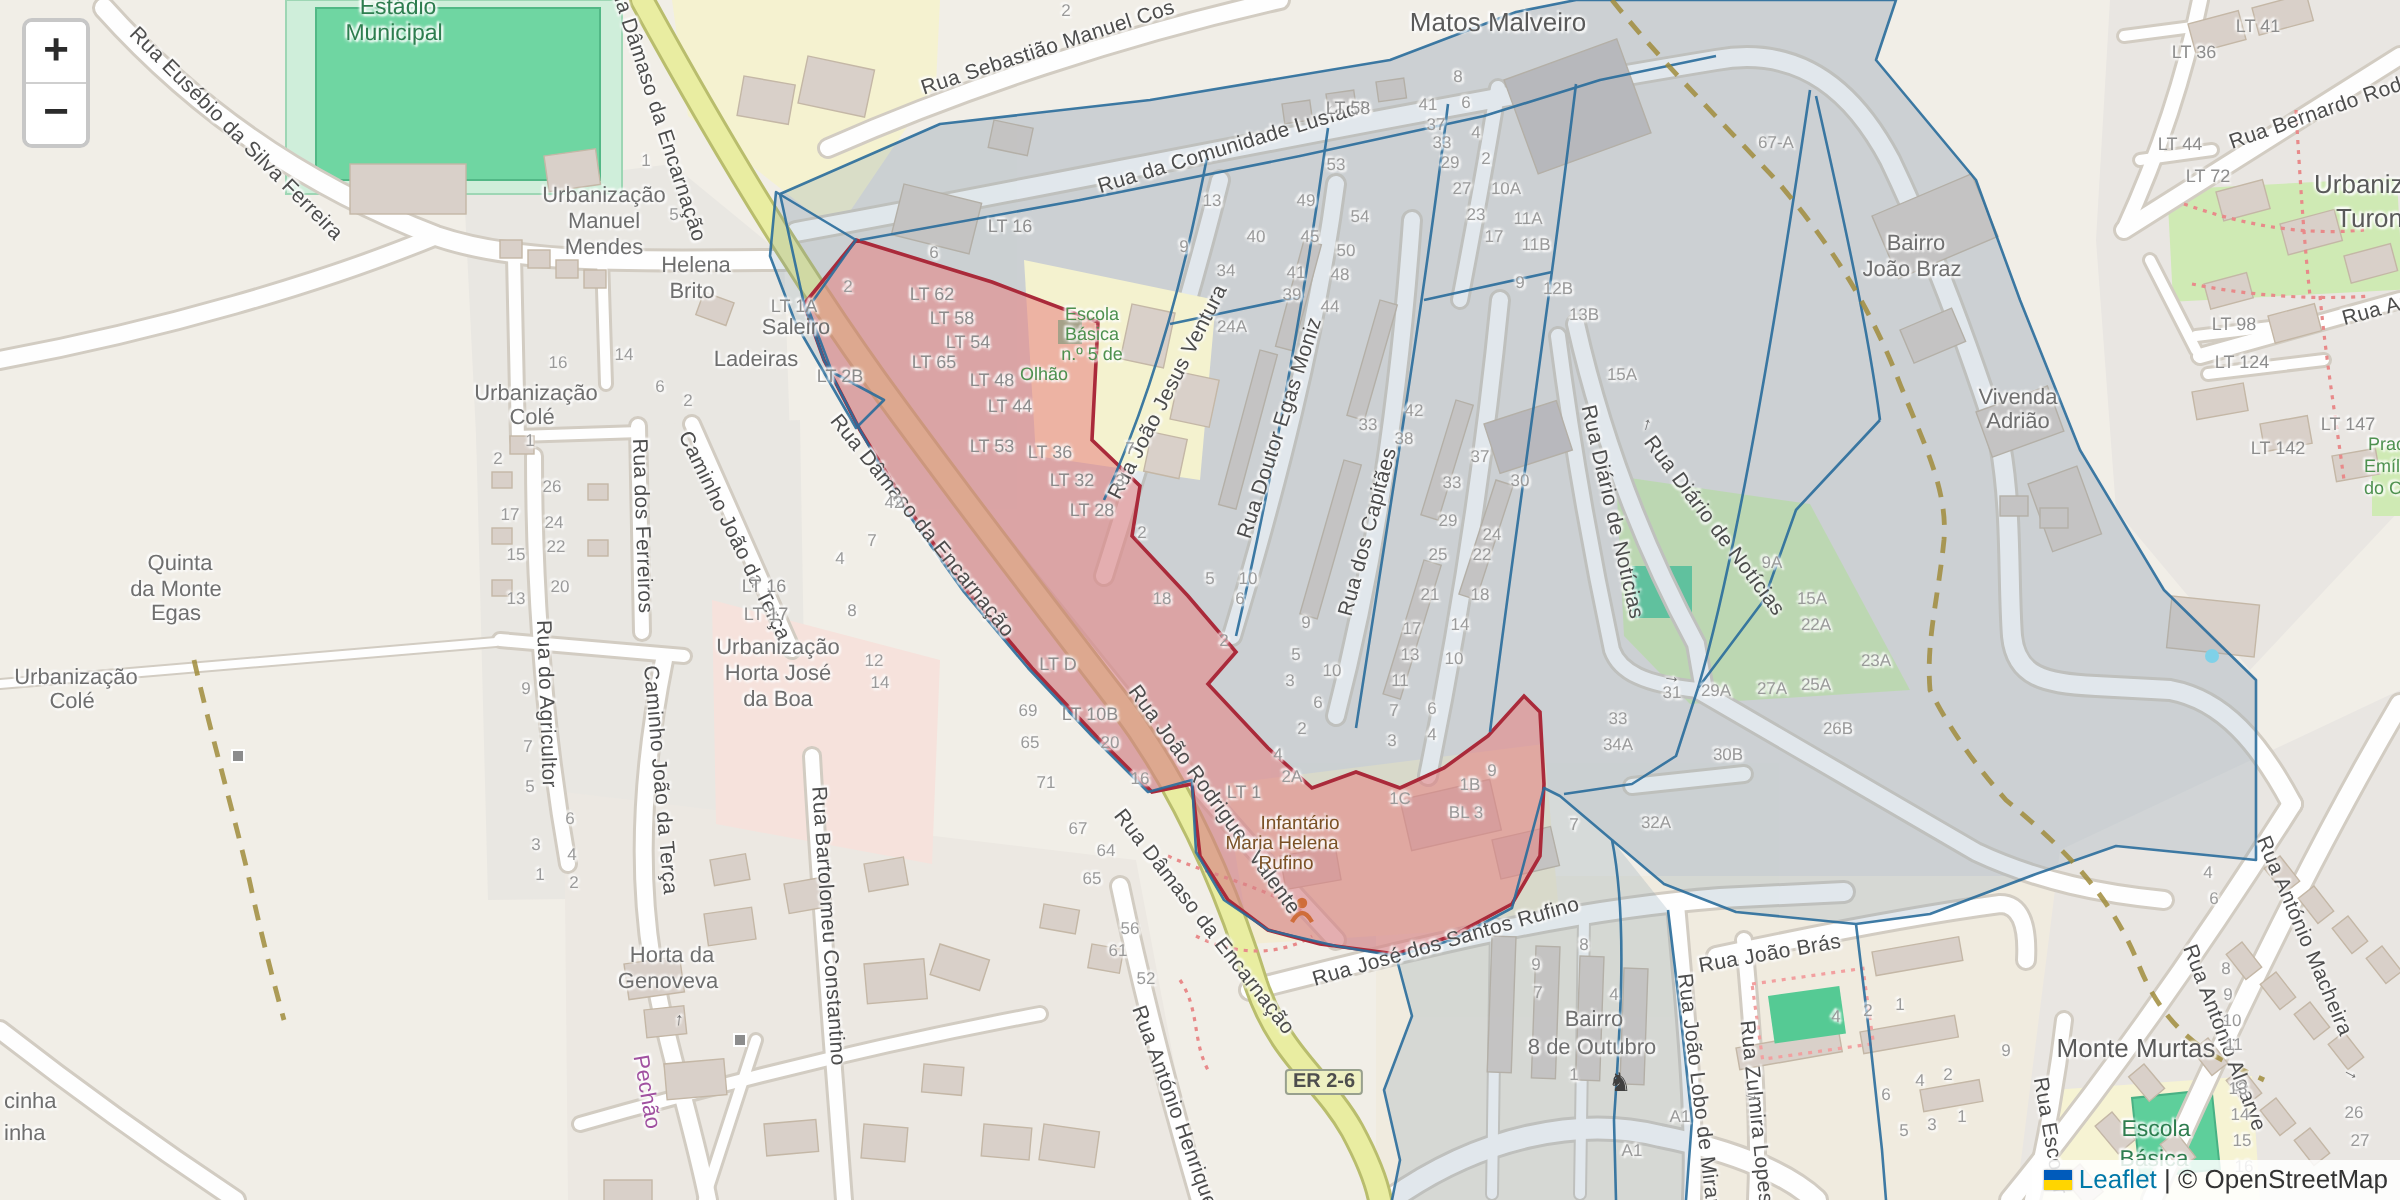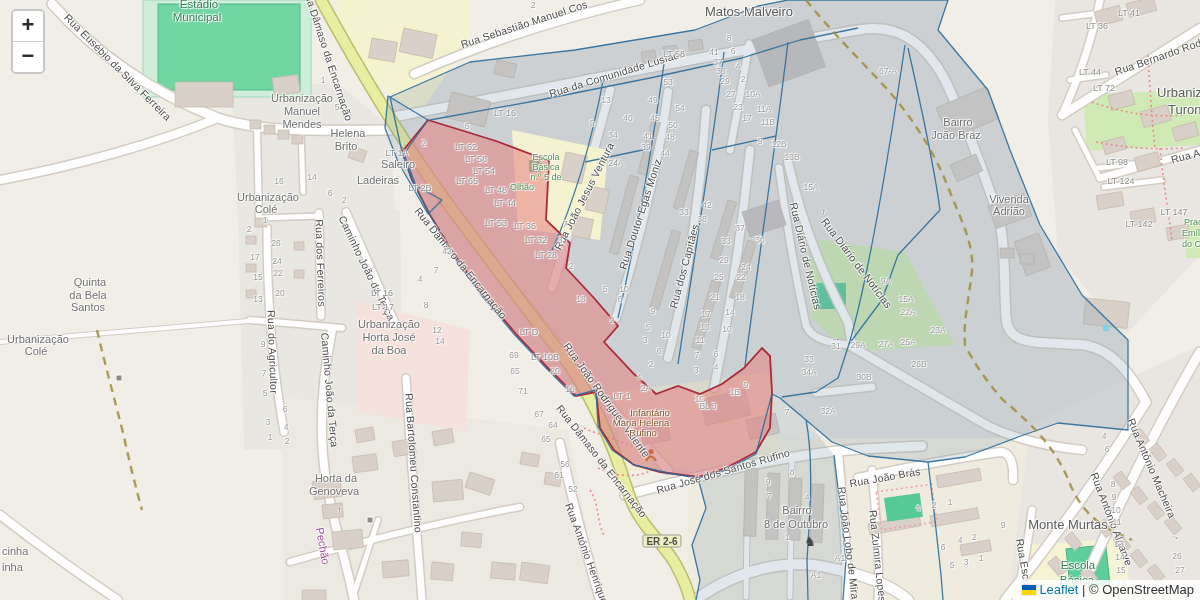--- a/index.html
+++ b/index.html
@@ -574,22 +574,22 @@
     <div class="lbl pl" style="left: 302px; top: 124px; --r: 0deg;">Mendes</div>
     <div class="lbl pl" style="left: 348px; top: 133px; --r: 0deg;">Helena</div>
     <div class="lbl pl" style="left: 346px; top: 146px; --r: 0deg;">Brito</div>
     <div class="lbl pl" style="left: 378px; top: 180px; --r: 0deg;">Ladeiras</div>
     <div class="lbl pl" style="left: 398px; top: 164px; --r: 0deg;">Saleiro</div>
     <div class="lbl pl" style="left: 268px; top: 197px; --r: 0deg;">Urbanização</div>
     <div class="lbl pl" style="left: 266px; top: 209px; --r: 0deg;">Colé</div>
     <div class="lbl pl" style="left: 38px; top: 339px; --r: 0deg;">Urbanização</div>
     <div class="lbl pl" style="left: 36px; top: 351px; --r: 0deg;">Colé</div>
     <div class="lbl pl" style="left: 90px; top: 282px; --r: 0deg;">Quinta</div>
-    <div class="lbl pl" style="left: 88px; top: 295px; --r: 0deg;">da Bela</div>
-    <div class="lbl pl" style="left: 88px; top: 307px; --r: 0deg;">Santos</div>
+    <div class="lbl pl" style="left: 88px; top: 295px; --r: 0deg;">da Monte</div>
+    <div class="lbl pl" style="left: 88px; top: 307px; --r: 0deg;">Egas</div>
     <div class="lbl pl" style="left: 389px; top: 324px; --r: 0deg;">Urbanização</div>
     <div class="lbl pl" style="left: 389px; top: 337px; --r: 0deg;">Horta José</div>
     <div class="lbl pl" style="left: 389px; top: 350px; --r: 0deg;">da Boa</div>
     <div class="lbl pl" style="left: 336px; top: 478px; --r: 0deg;">Horta da</div>
     <div class="lbl pl" style="left: 334px; top: 491px; --r: 0deg;">Genoveva</div>
     <div class="lbl pl2" style="left: 749px; top: 11px; --r: 0deg;">Matos Malveiro</div>
     <div class="lbl pl" style="left: 958px; top: 122px; --r: 0deg;">Bairro</div>
     <div class="lbl pl" style="left: 956px; top: 135px; --r: 0deg;">João Braz</div>
     <div class="lbl pl" style="left: 1009px; top: 199px; --r: 0deg;">Vivenda</div>
     <div class="lbl pl" style="left: 1009px; top: 211px; --r: 0deg;">Adrião</div>
@@ -707,21 +707,21 @@
     <div class="lbl nu" style="left: 727px; top: 329px; --r: 0deg;">10</div>
     <div class="lbl nu" style="left: 700px; top: 340px; --r: 0deg;">11</div>
     <div class="lbl nu" style="left: 697px; top: 355px; --r: 0deg;">7</div>
     <div class="lbl nu" style="left: 716px; top: 354px; --r: 0deg;">6</div>
     <div class="lbl nu" style="left: 696px; top: 370px; --r: 0deg;">3</div>
     <div class="lbl nu" style="left: 716px; top: 367px; --r: 0deg;">4</div>
     <div class="lbl nu" style="left: 746px; top: 385px; --r: 0deg;">9</div>
     <div class="lbl nu" style="left: 735px; top: 392px; --r: 0deg;">1B</div>
     <div class="lbl nu" style="left: 700px; top: 399px; --r: 0deg;">1C</div>
     <div class="lbl nu" style="left: 646px; top: 388px; --r: 0deg;">2A</div>
-    <div class="lbl nu" style="left: 708px; top: 406px; --r: 0deg;">BL 3</div>
+    <div class="lbl nu" style="left: 733px; top: 406px; --r: 0deg;">BL 3</div>
     <div class="lbl nu" style="left: 565px; top: 224px; --r: 0deg;">7</div>
     <div class="lbl nu" style="left: 560px; top: 240px; --r: 0deg;">3</div>
     <div class="lbl nu" style="left: 571px; top: 266px; --r: 0deg;">2</div>
     <div class="lbl nu" style="left: 605px; top: 289px; --r: 0deg;">5</div>
     <div class="lbl nu" style="left: 624px; top: 289px; --r: 0deg;">10</div>
     <div class="lbl nu" style="left: 620px; top: 299px; --r: 0deg;">6</div>
     <div class="lbl nu" style="left: 581px; top: 299px; --r: 0deg;">18</div>
     <div class="lbl nu" style="left: 612px; top: 320px; --r: 0deg;">2</div>
     <div class="lbl nu" style="left: 653px; top: 311px; --r: 0deg;">9</div>
     <div class="lbl nu" style="left: 648px; top: 327px; --r: 0deg;">5</div>

